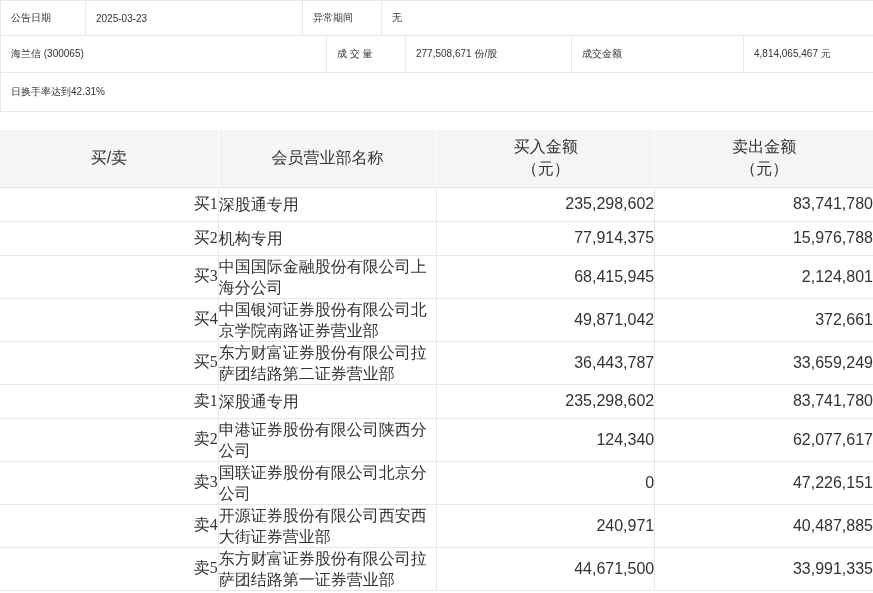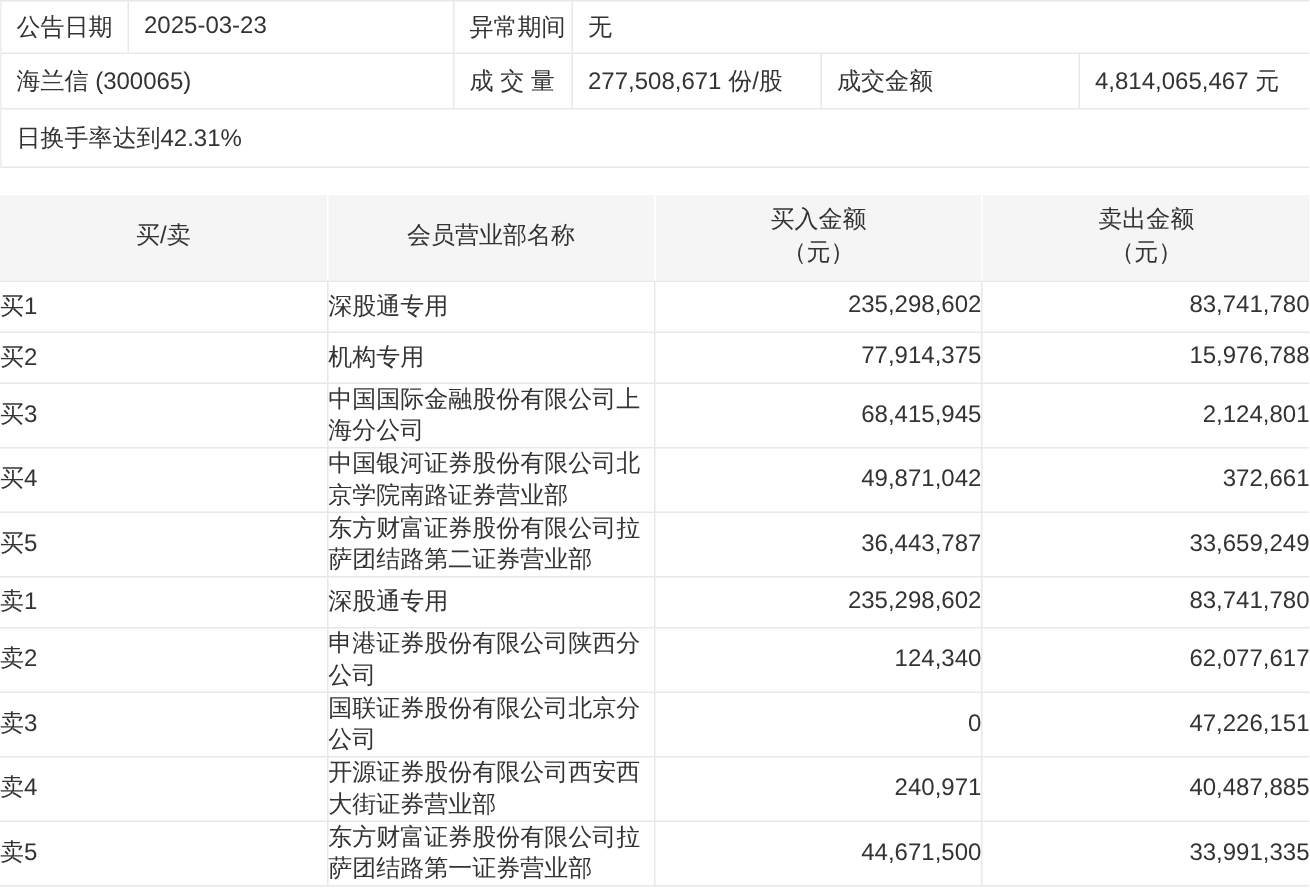--- a/index.html
+++ b/index.html
@@ -9,42 +9,42 @@
     background: #ffffff;
     color: #333333;
     font-family: "Liberation Sans", "DejaVu Sans", sans-serif;
     overflow: hidden;
   }
 
   
   .info {
     border-top: 1px solid #e8e8e8;
     border-left: 1px solid #ececec;
-    font-size: 16px;
+    font-size: 10px;
   }
   .info-row {
     display: flex;
     align-items: stretch;
     border-bottom: 1px solid #e8e8e8;
   }
   .info-row.r1 { height: 35px; }
   .info-row.r2 { height: 37px; }
   .info-row.r3 { height: 39px; }
   .info-cell {
     display: flex;
     align-items: center;
     padding-left: 10px;
     white-space: nowrap;
     overflow: hidden;
   }
   .info-cell.bordered { border-right: 1px solid #e8e8e8; }
   .w-a  { width: 85px; }
   .w-b  { width: 217px; }
   .w-c  { width: 79px; }
-  .w-d  { width: 302px; }
+  .w-d  { width: 326px; }
   .w-e  { width: 166px; }
   .w-f  { width: 172px; }
   .grow { flex: 1; }
 
   
   .seat-table-wrap { margin-top: 18px; }
   table.seat-table {
     width: 873px;
     border-collapse: collapse;
     table-layout: fixed;
@@ -65,21 +65,21 @@
   }
   table.seat-table th:last-child { border-right: none; }
   table.seat-table td {
     height: 34px;
     vertical-align: middle;
     border-right: 1px solid #e8e8e8;
     border-bottom: 1px solid #e8e8e8;
     padding: 0;
   }
   table.seat-table td:last-child { border-right: none; }
-  td.c-side   { text-align: left; }
+  td.c-side   { text-align: right; font-family: Liberation Serif, serif; }
   td.c-branch { text-align: left; padding: 4px 4px 4px 6px; line-height: 21px; }
   td.c-amount { text-align: right; padding-right: 10px; }
 </style>
 </head>
 <body>
 
 <div class="info">
   <div class="info-row r1">
     <div class="info-cell bordered w-a">公告日期</div>
     <div class="info-cell bordered w-b">2025-03-23</div>

